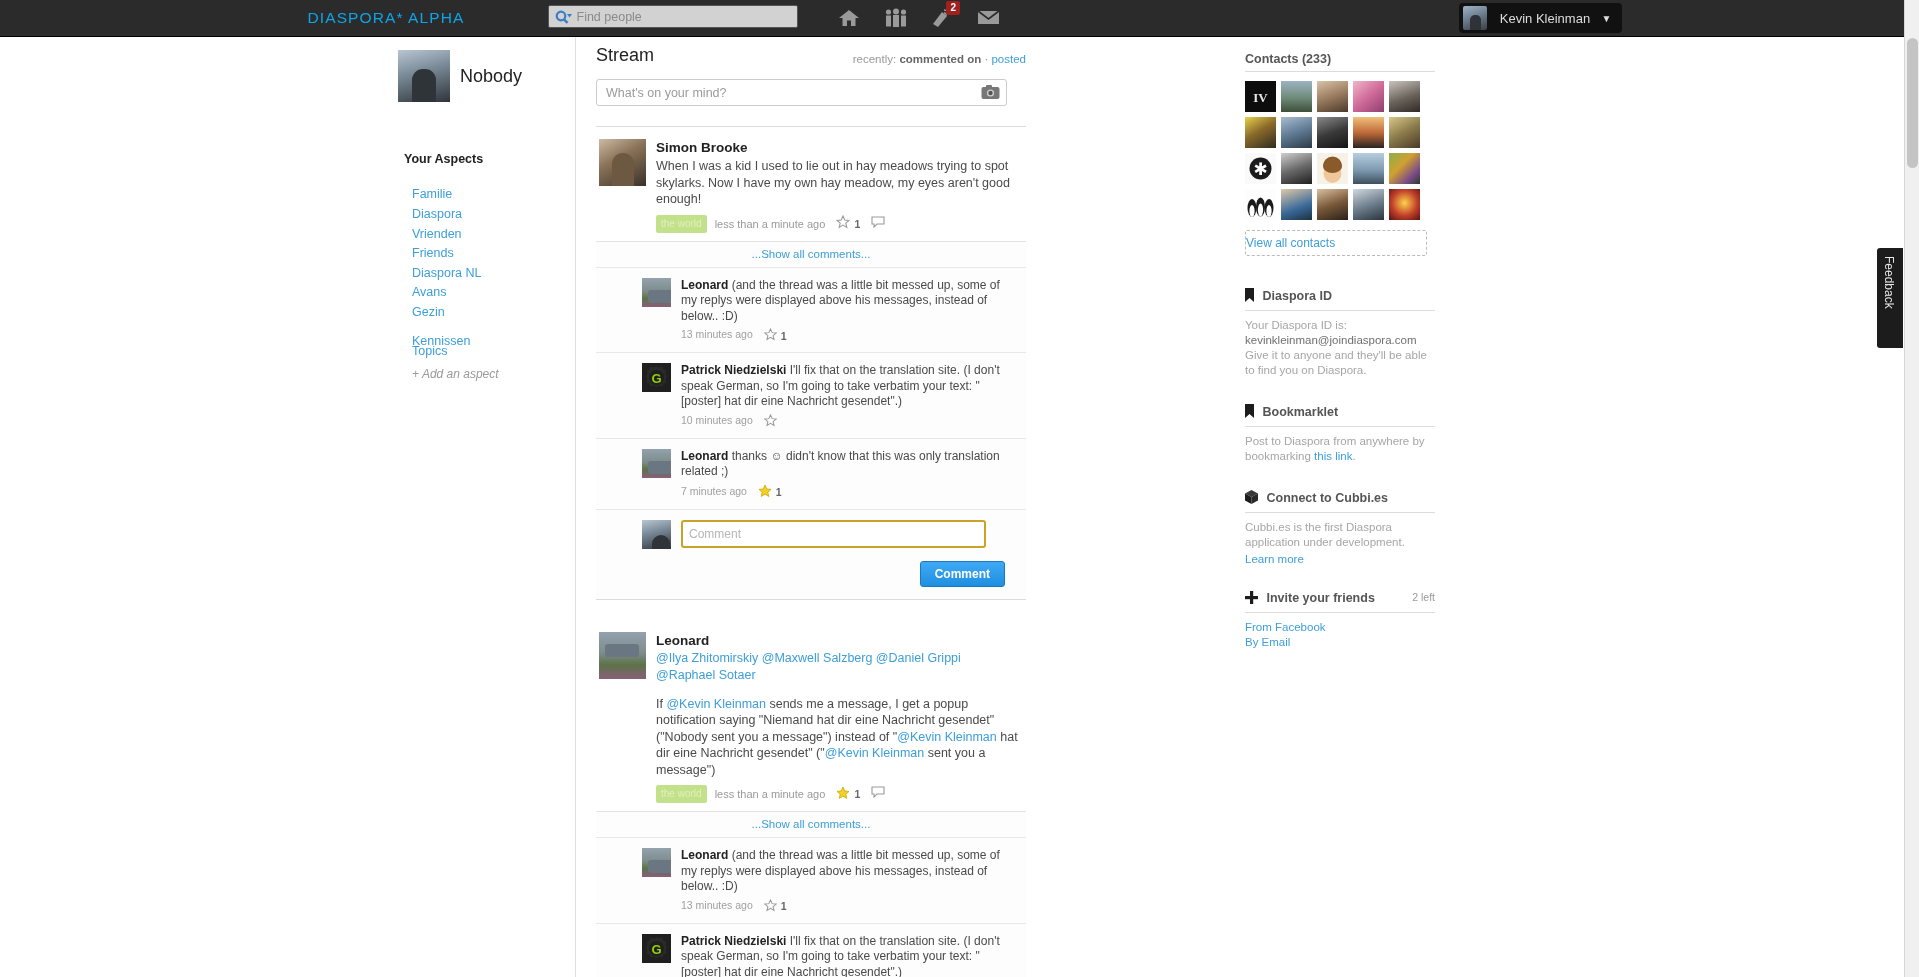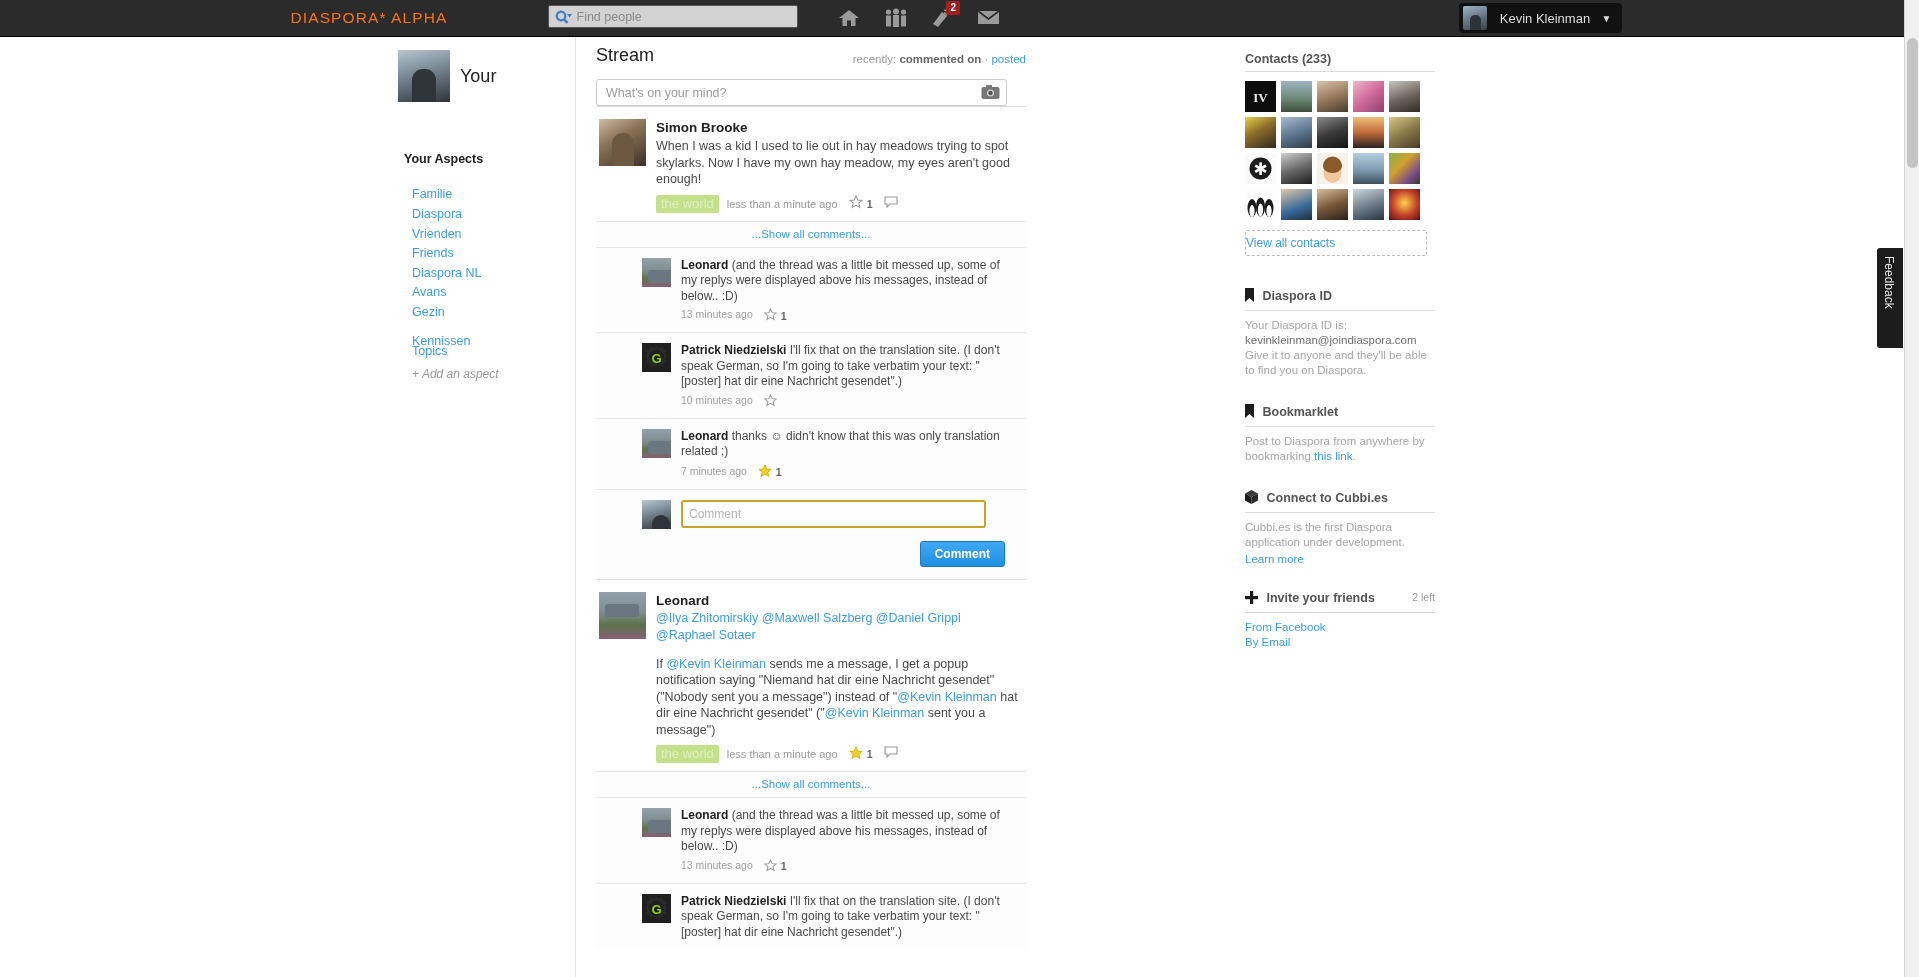--- a/index.html
+++ b/index.html
@@ -15,22 +15,22 @@
   
   .topbar {
     position: absolute; top: 0; left: 0; width: 1919px; height: 37px;
     background: #2b2b2b;
     border-bottom: 1px solid #000;
   }
   .topbar-inner {
     position: relative; width: 1400px; height: 37px; margin: 0 auto;
   }
   .brand {
-    position: absolute; left: 31px; top: 9px;
-    color: #f97316; font-size: 15.5px; letter-spacing: 1.1px;
+    position: absolute; left: 48px; top: 9px;
+    color: #0ea5e9; font-size: 15.5px; letter-spacing: 1.1px;
     font-weight: 400;
   }
   .searchwrap {
     position: absolute; left: 288px; top: 5px;
     width: 250px; height: 23px;
     background: #d2d2d2; border: 1px solid #555;
     border-radius: 2px;
   }
   .search-icon {
     position: absolute; left: 5px; top: 3px; width: 18px; height: 17px;
@@ -163,21 +163,21 @@
   .publisher-input {
     position: absolute; left: 7px; top: 0; width: 340px; height: 25px;
     border: 0; outline: 0; background: transparent;
     font-family: "Liberation Sans", sans-serif; font-size: 12.5px; color: #999;
   }
   .publisher-input::placeholder { color: #9b9b9b; }
   .cam-icon { position: absolute; right: 6px; top: 4px; cursor: pointer; }
 
   
   .post {
-    position: relative; width: 430px; 
+    position: relative; width: 430px; margin-top: 20px;
     border-top: 1px solid #dcdcdc;
     background: #fff;
   }
   .post-body { position: relative; padding: 12px 0 8px 0; min-height: 60px; }
   .avatar {
     position: absolute; left: 3px; top: 12px;
     width: 47px; height: 47px; overflow: hidden;
   }
   .av-simon { background: linear-gradient(150deg,#cdbba6 0%,#8a7358 40%,#3b3128 100%); }
   .av-simon::after{content:"";position:absolute;left:13px;top:14px;width:22px;height:33px;background:#6d5842;border-radius:11px 11px 0 0;}
@@ -188,21 +188,21 @@
   .av-gear { background: #1f1f1f; position: relative; }
 
   .post-main { margin-left: 60px; padding-right: 8px; }
   .author { font-size: 13.5px; font-weight: bold; color: #222; line-height: 18px; }
   .post-text { font-size: 12.5px; color: #4a4a4a; line-height: 16.5px; margin-top: 1px; }
   .post-text .mention { color: #3d9ed9; }
   .mentions-line { font-size: 12.5px; color: #3d9ed9; line-height: 17px; }
   .post-meta { margin-top: 7px; font-size: 11px; color: #9a9a9a; line-height: 14px; }
   .world-badge {
     display: inline-block; background: #c3e08a; color: #dff0bd;
-    font-size: 13px; padding: 2px 5px; border-radius: 2px;
+    font-size: 10px; padding: 2px 5px; border-radius: 2px;
     vertical-align: middle;
   }
   .meta-time { display: inline-block; vertical-align: middle; margin-left: 5px; }
   .ico-inline { display: inline-block; vertical-align: middle; margin-left: 8px; cursor: pointer; }
   .like-count { display: inline-block; vertical-align: middle; font-size: 10.5px; color: #666; font-weight: bold; margin-left: 1px;}
 
   .showall {
     text-align: center; font-size: 11.5px; color: #3d9ed9;
     padding: 6px 0 7px 0; cursor: pointer;
     border-top: 1px solid #e4e4e4;
@@ -335,21 +335,21 @@
     <div class="scrollthumb"></div>
   </div>
 
   <div class="feedback">
     <span>Feedback</span>
   </div>
 
   <div class="leftcol">
     <div class="me">
       <div class="me-avatar"></div>
-      <div class="me-name">Your</div>
+      <div class="me-name">Nobody</div>
     </div>
     <div class="aspects-title">Your Aspects</div>
     <div class="aspect" style="top:150px">Familie</div>
     <div class="aspect" style="top:170px">Diaspora</div>
     <div class="aspect" style="top:190px">Vrienden</div>
     <div class="aspect" style="top:209px">Friends</div>
     <div class="aspect" style="top:229px">Diaspora NL</div>
     <div class="aspect" style="top:248px">Avans</div>
     <div class="aspect" style="top:268px">Gezin</div>
     <div class="aspect" style="top:297px">Kennissen</div>

